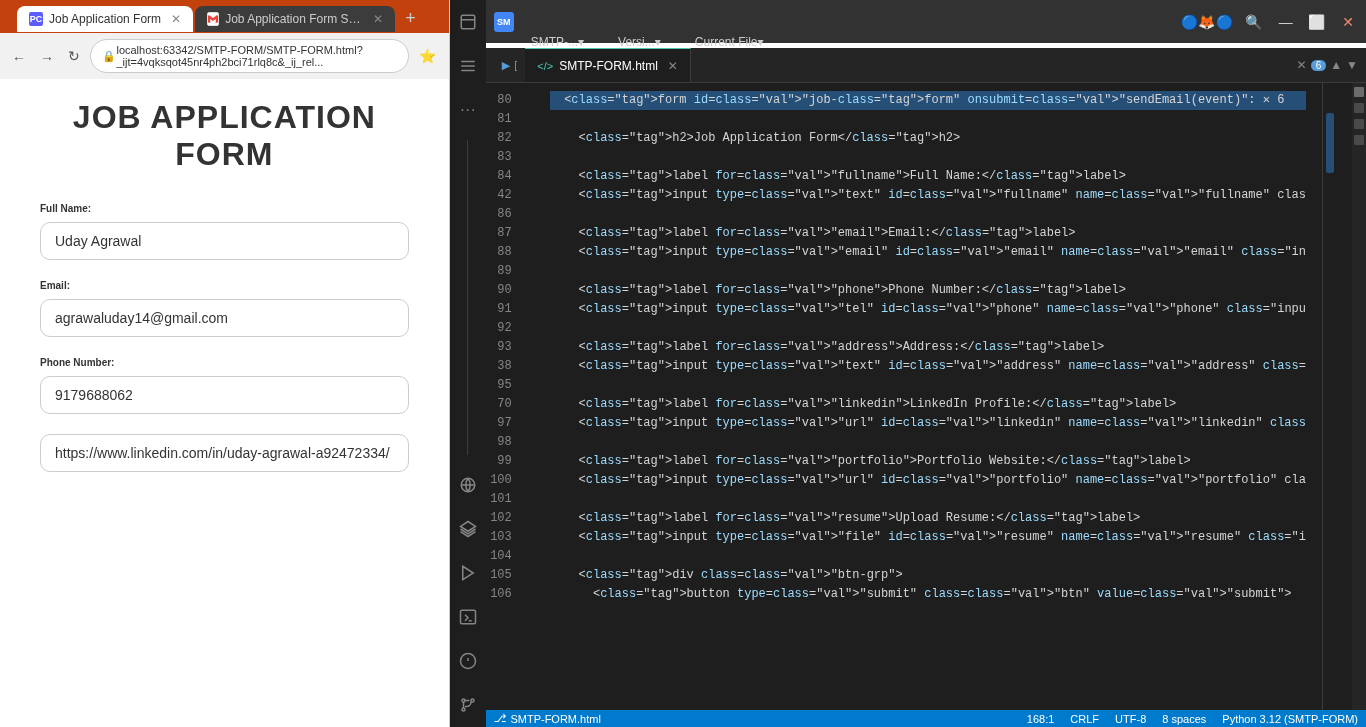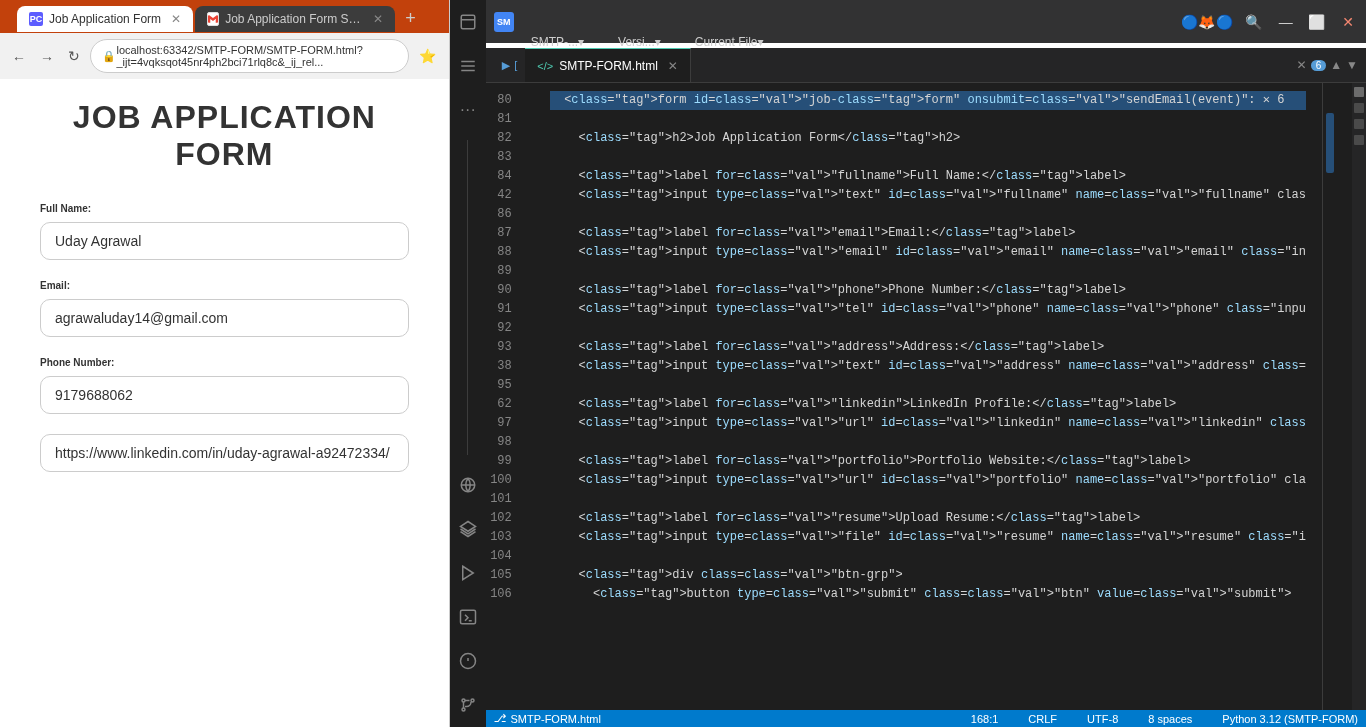--- a/index.html
+++ b/index.html
@@ -302,21 +302,21 @@
       display: flex;
       align-items: center;
       gap: 4px;
       cursor: pointer;
     }
 
     .status-right {
       margin-left: auto;
       display: flex;
       align-items: center;
-      gap: 30px;
+      gap: 16px;
     }
 
     .browser-side-panel {
       width: 36px;
       background: #1e1e1e;
       display: flex;
       flex-direction: column;
       align-items: center;
       padding: 8px 4px;
       gap: 16px;
@@ -510,21 +510,21 @@
         <div>86</div>
         <div>87</div>
         <div>88</div>
         <div>89</div>
         <div>90</div>
         <div>91</div>
         <div>92</div>
         <div>93</div>
         <div>38</div>
         <div>95</div>
-        <div>62</div>
+        <div>70</div>
         <div>97</div>
         <div>98</div>
         <div>99</div>
         <div>100</div>
         <div>101</div>
         <div>102</div>
         <div>103</div>
         <div>104</div>
         <div>105</div>
         <div>106</div>

